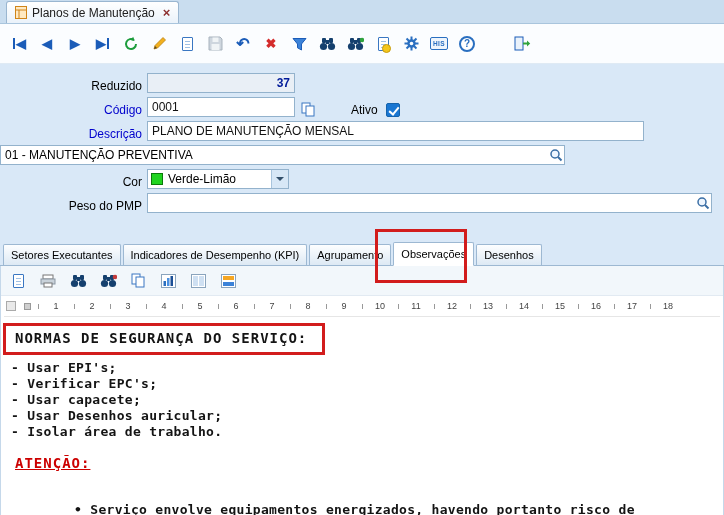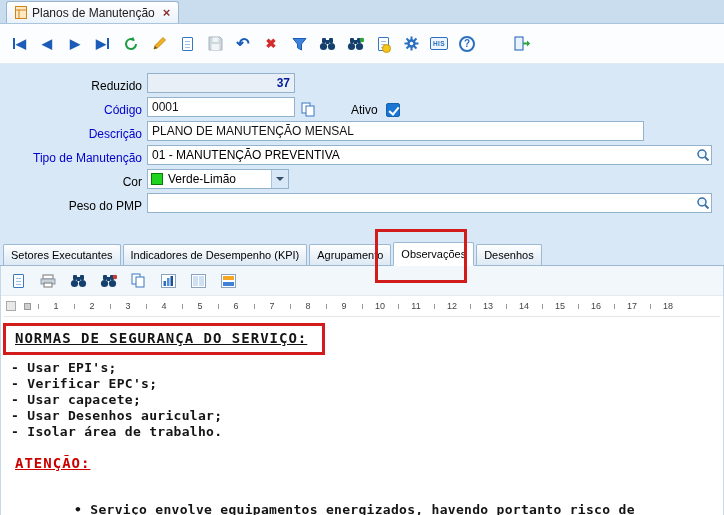--- a/index.html
+++ b/index.html
@@ -82,21 +82,21 @@
                   display:flex;align-items:center;gap:12px;padding-left:8px}
   .ruler{height:21px;position:relative;margin:0 3px;border-bottom:1px solid #e6e6e6;background:#fff}
   .ruler-box{position:absolute;left:2px;top:5px;width:10px;height:10px;border:1px solid #aaa;background:#e9e9e9}
   .indent-marker{position:absolute;left:20px;top:7px;width:7px;height:7px;background:#cfcfcf;border:1px solid #9a9a9a;cursor:pointer}
   .ruler-cells{position:absolute;left:34px;top:0;height:100%;display:flex}
   .ruler-cell{width:36px;text-align:center;font-size:9px;color:#444;line-height:21px;position:relative}
   .ruler-cell::before{content:"";position:absolute;left:0;top:8px;width:1px;height:5px;background:#999}
 
   .content{padding:12px 6px 0 8px;font-family:"DejaVu Sans Mono",monospace;font-weight:bold;
            font-size:13px;color:#141414;cursor:text}
-  .heading{display:inline-block;font-size:14px;letter-spacing:1px;text-decoration:underline;
+  .heading{display:inline-block;font-size:14px;letter-spacing:1px;
            margin-left:6px;line-height:18px}
   .note-items{margin-top:13px}
   .note-line{line-height:16px;letter-spacing:.3px;padding-left:2px}
   .attn-row{margin-top:14px;line-height:18px}
   .attention{display:inline-block;color:#cc0000;font-size:14px;letter-spacing:1px;
              text-decoration:underline;margin-left:6px}
   .bullet{line-height:17px;letter-spacing:.3px;margin-top:11px;white-space:pre-wrap}
 
   
   .ann{position:absolute;border:3px solid #d21c1c;z-index:50;pointer-events:none}
@@ -257,21 +257,20 @@
       <label class="ativo-label">Ativo</label>
       <span class="checkbox checked"></span>
     </div>
 
     <div class="frow r3">
       <label class="flabel blue">Descrição</label>
       <input class="fieldinput w-desc" value="PLANO DE MANUTENÇÃO MENSAL" style="">
     </div>
 
     <div class="frow r4">
-      <label class="flabel blue">Tipo de Manutenção</label>
       <div class="field w-lg" style="padding-right:20px">
         <span>01 - MANUTENÇÃO PREVENTIVA</span>
         <span class="mag" style="display:inline-flex">
             <svg width="14" height="14">
               <circle cx="6" cy="6" r="4" fill="#eef6ff" stroke="#3a6ea5" stroke-width="1.5"></circle>
               <path d="M9 9l3.5 3.5" stroke="#3a6ea5" stroke-width="2"></path>
             </svg>
           </span>
       </div>
     </div>

